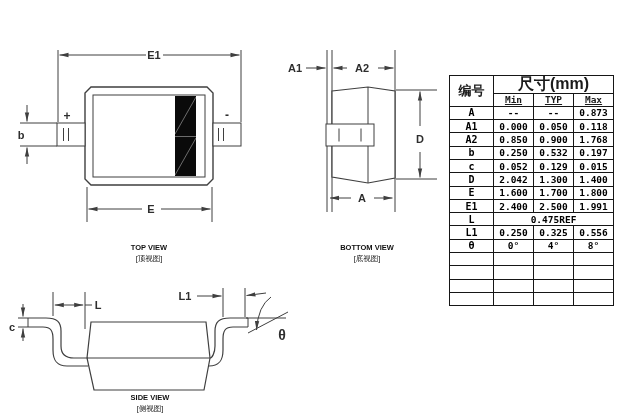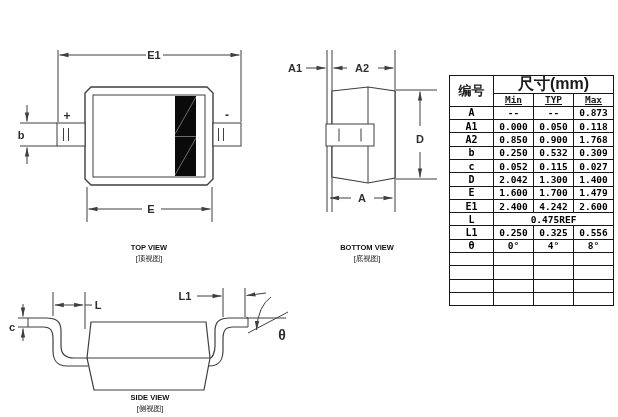--- a/index.html
+++ b/index.html
@@ -198,45 +198,45 @@
         <tr>
           <td class="c-id">A2</td>
           <td>0.850</td>
           <td>0.900</td>
           <td>1.768</td>
         </tr>
         <tr>
           <td class="c-id">b</td>
           <td>0.250</td>
           <td>0.532</td>
-          <td>0.309</td>
+          <td>0.197</td>
         </tr>
         <tr>
           <td class="c-id">c</td>
           <td>0.052</td>
-          <td>0.115</td>
-          <td>0.027</td>
+          <td>0.129</td>
+          <td>0.015</td>
         </tr>
         <tr>
           <td class="c-id">D</td>
           <td>2.042</td>
           <td>1.300</td>
           <td>1.400</td>
         </tr>
         <tr>
           <td class="c-id">E</td>
           <td>1.600</td>
           <td>1.700</td>
-          <td>1.479</td>
+          <td>1.800</td>
         </tr>
         <tr>
           <td class="c-id">E1</td>
           <td>2.400</td>
-          <td>4.242</td>
-          <td>2.600</td>
+          <td>2.500</td>
+          <td>1.991</td>
         </tr>
         <tr>
           <td class="c-id">L</td>
           <td colspan="3">0.475REF</td>
         </tr>
         <tr>
           <td class="c-id">L1</td>
           <td>0.250</td>
           <td>0.325</td>
           <td>0.556</td>

